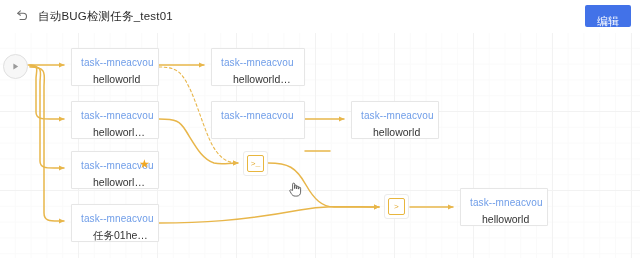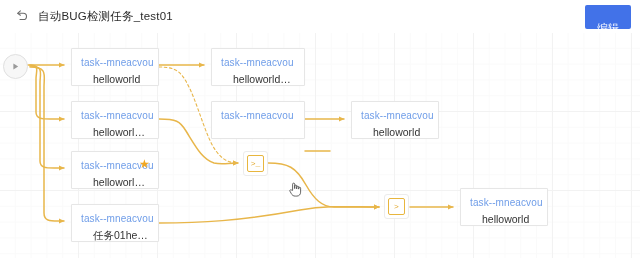--- a/index.html
+++ b/index.html
@@ -48,21 +48,21 @@
     color: #2b2b2b;
     letter-spacing: 0.2px;
     line-height: 16px;
     white-space: nowrap;
   }
   #edit-btn {
     position: absolute;
     right: 9px; top: 5px;
     height: 22px;
     min-width: 46px;
-    padding: 12px 12px;
+    padding: 5px 12px;
     background: #4272e8;
     color: #ffffff;
     border: none;
     border-radius: 2px;
     font-size: 11px;
     font-family: "Liberation Sans", "DejaVu Sans", sans-serif;
     line-height: 22px;
     text-align: center;
     cursor: pointer;
   }

